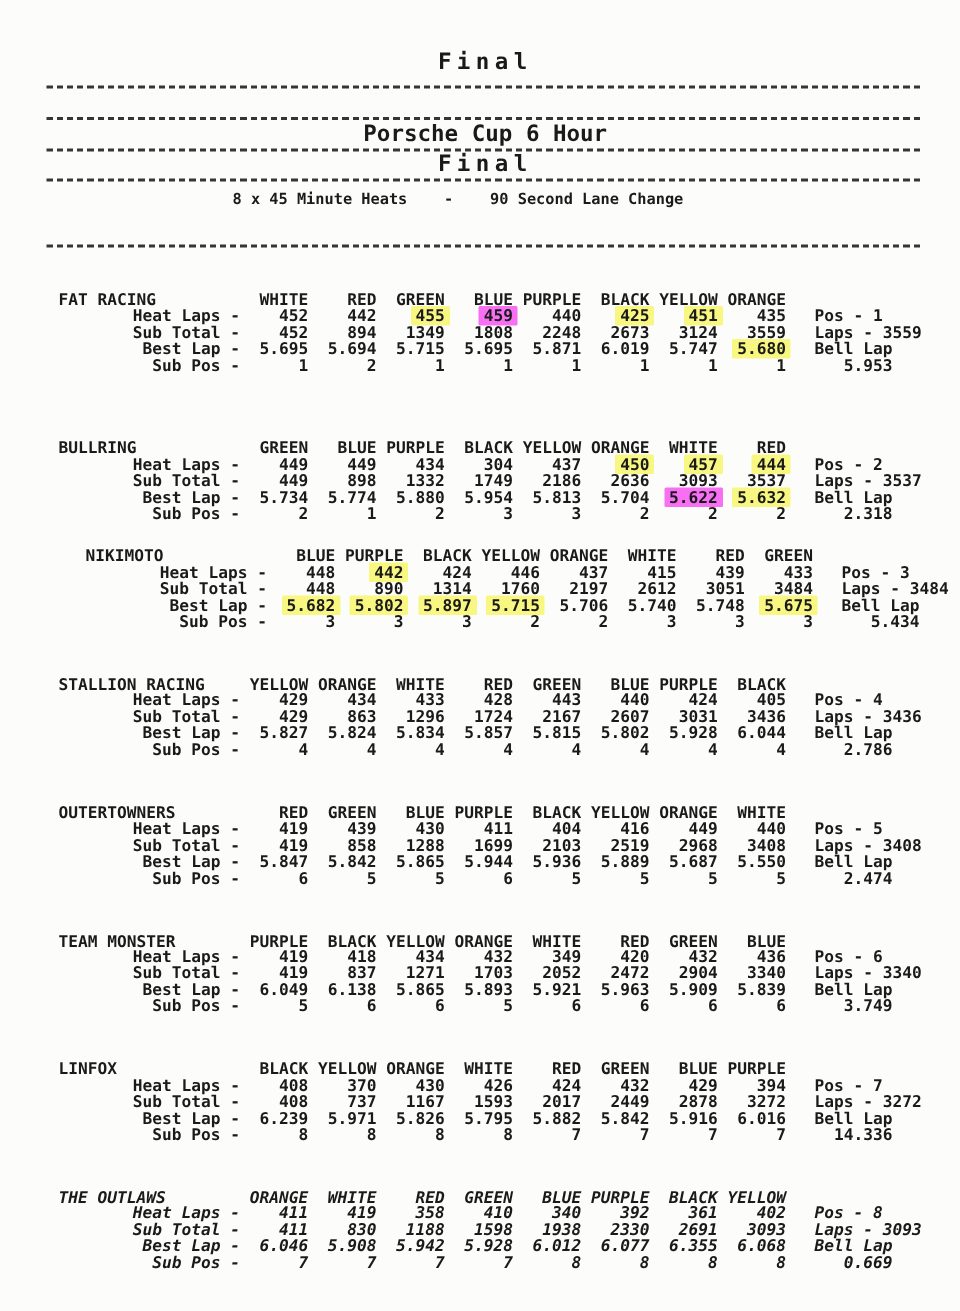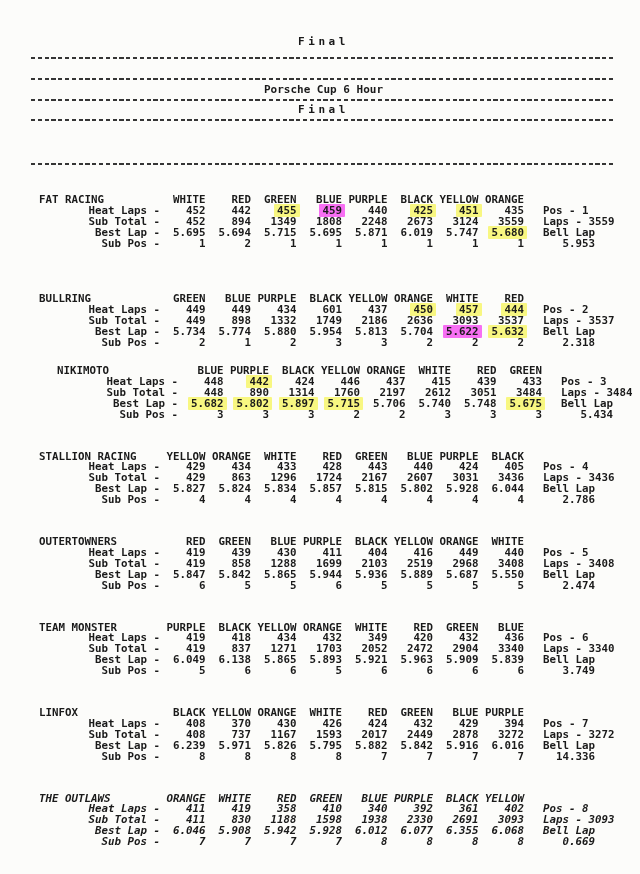--- a/index.html
+++ b/index.html
@@ -13,21 +13,21 @@
     width:640px;height:874px;
     background:var(--paper);
     font-family:"DejaVu Sans Mono","Liberation Mono",monospace;
     font-weight:bold;
     color:var(--ink);
     -webkit-font-smoothing:antialiased;
   }
   .page{position:relative;width:640px;height:874px;overflow:hidden;}
   .center{position:absolute;left:31px;width:585px;text-align:center;white-space:pre;}
   .leftpos{position:absolute;white-space:pre;}
-  .h11{font-size:11px;line-height:11px;}
+  .h11{font-size:15px;line-height:11px;}
   .h10{font-size:10.2px;line-height:11px;}
   .tracked{letter-spacing:3.6px;}
   .dash{
     position:absolute;left:31px;width:585px;height:2px;
     background:repeating-linear-gradient(90deg,var(--ink) 0 4.2px,transparent 4.2px 6.8px);
     opacity:.88;
   }
   #teams{position:absolute;left:0;top:195px;width:640px;}
   .team-block{position:absolute;left:0;width:510px;}
   .row{display:flex;height:10.9px;font-size:10.8px;line-height:10.9px;}
@@ -52,20 +52,21 @@
   <div class="dash" style="top:78px;"></div>
 
   <div class="center h11" style="top:84px;">Porsche Cup 6 Hour</div>
 
   <div class="dash" style="top:99px;"></div>
 
   <div class="center h11 tracked" style="top:104px;">Final</div>
 
   <div class="dash" style="top:119px;"></div>
 
+  <div class="leftpos h10" style="top:128px;left:155px;">8 x 45 Minute Heats    -    90 Second Lane Change</div>
 
 
   <div class="dash" style="top:163px;"></div>
 
   <div id="teams">
       <div class="team-block" style="top: 0px;">
         <div class="row">
           <div class="c-name">FAT RACING</div>
           <div class="c-num">WHITE</div>
           <div class="c-num">RED</div>
@@ -137,21 +138,21 @@
           <div class="c-num">ORANGE</div>
           <div class="c-num">WHITE</div>
           <div class="c-num">RED</div>
           <div class="c-info"></div>
         </div>
         <div class="row">
           <div class="c-label">Heat Laps -</div>
           <div class="c-num">449</div>
           <div class="c-num">449</div>
           <div class="c-num">434</div>
-          <div class="c-num">601</div>
+          <div class="c-num">304</div>
           <div class="c-num">437</div>
           <div class="c-num"><span class="hl-y">450</span></div>
           <div class="c-num"><span class="hl-y">457</span></div>
           <div class="c-num"><span class="hl-y">444</span></div>
           <div class="c-info">Pos - 2</div>
         </div>
         <div class="row">
           <div class="c-label">Sub Total -</div>
           <div class="c-num">449</div>
           <div class="c-num">898</div>

